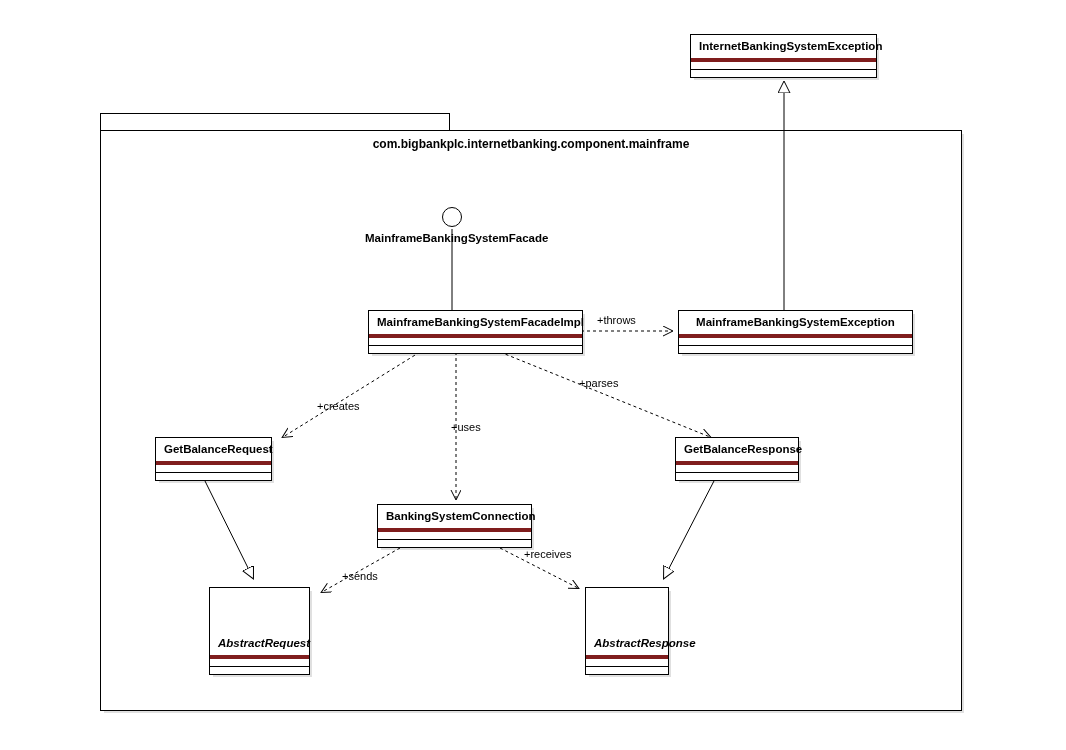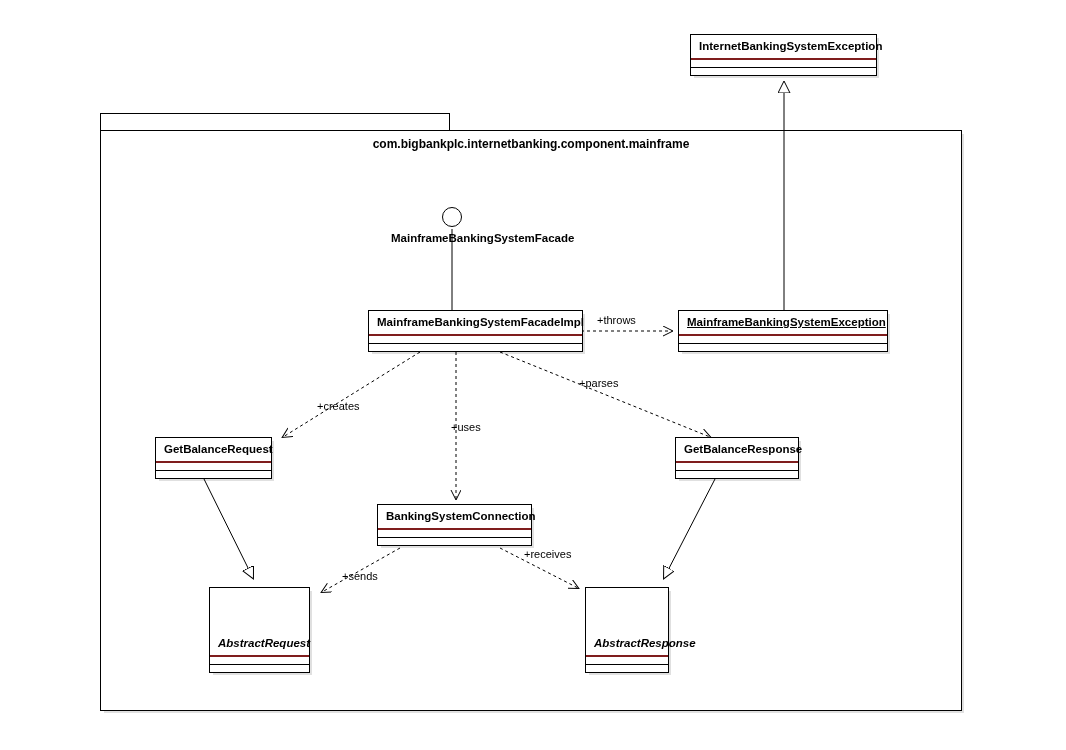--- a/index.html
+++ b/index.html
@@ -32,21 +32,21 @@
     border: 1px solid #000000;
     box-sizing: border-box;
     box-shadow: 3px 3px 0 -1px rgba(0,0,0,0.12);
   }
   .uml-class .name-compartment {
     text-align: center;
     font-size: 11.5px;
     font-weight: bold;
     color: #000000;
     padding: 5px 8px 5px 8px;
-    border-bottom: 2px solid #7f1d1d;
+    border-bottom: 4px solid #7f1d1d;
     white-space: nowrap;
     line-height: 13px;
   }
   .uml-class.italic .name-compartment {
     font-style: italic;
     margin-top: 44px;
   }
   .uml-class .attr-compartment {
     height: 7px;
     border-bottom: 1px solid #000000;
@@ -158,29 +158,29 @@
     <path d="M500,548 L578,588" stroke="#000000" stroke-width="1" fill="none" stroke-dasharray="3,3" marker-end="url(#open-arrow)"></path>
   </svg>
 
   <div class="uml-class" style="left:690px; top:34px; width:187px;">
     <div class="name-compartment">InternetBankingSystemException</div>
     <div class="attr-compartment"></div>
     <div class="op-compartment"></div>
   </div>
 
   <div class="iface-circle" style="left:442px; top:207px;"></div>
-  <div class="iface-label" style="left:365px; top:232px;margin-left:26px;">MainframeBankingSystemFacade</div>
+  <div class="iface-label" style="left:365px; top:232px;">MainframeBankingSystemFacade</div>
 
   <div class="uml-class" style="left:368px; top:310px; width:215px;">
     <div class="name-compartment">MainframeBankingSystemFacadeImpl</div>
     <div class="attr-compartment"></div>
     <div class="op-compartment"></div>
   </div>
 
-  <div class="uml-class" style="left:678px; top:310px; width:210px;text-decoration:underline;">
+  <div class="uml-class" style="left:678px; top:310px; width:235px;">
     <div class="name-compartment">MainframeBankingSystemException</div>
     <div class="attr-compartment"></div>
     <div class="op-compartment"></div>
   </div>
 
   <div class="uml-class" style="left:155px; top:437px; width:117px;">
     <div class="name-compartment">GetBalanceRequest</div>
     <div class="attr-compartment"></div>
     <div class="op-compartment"></div>
   </div>

